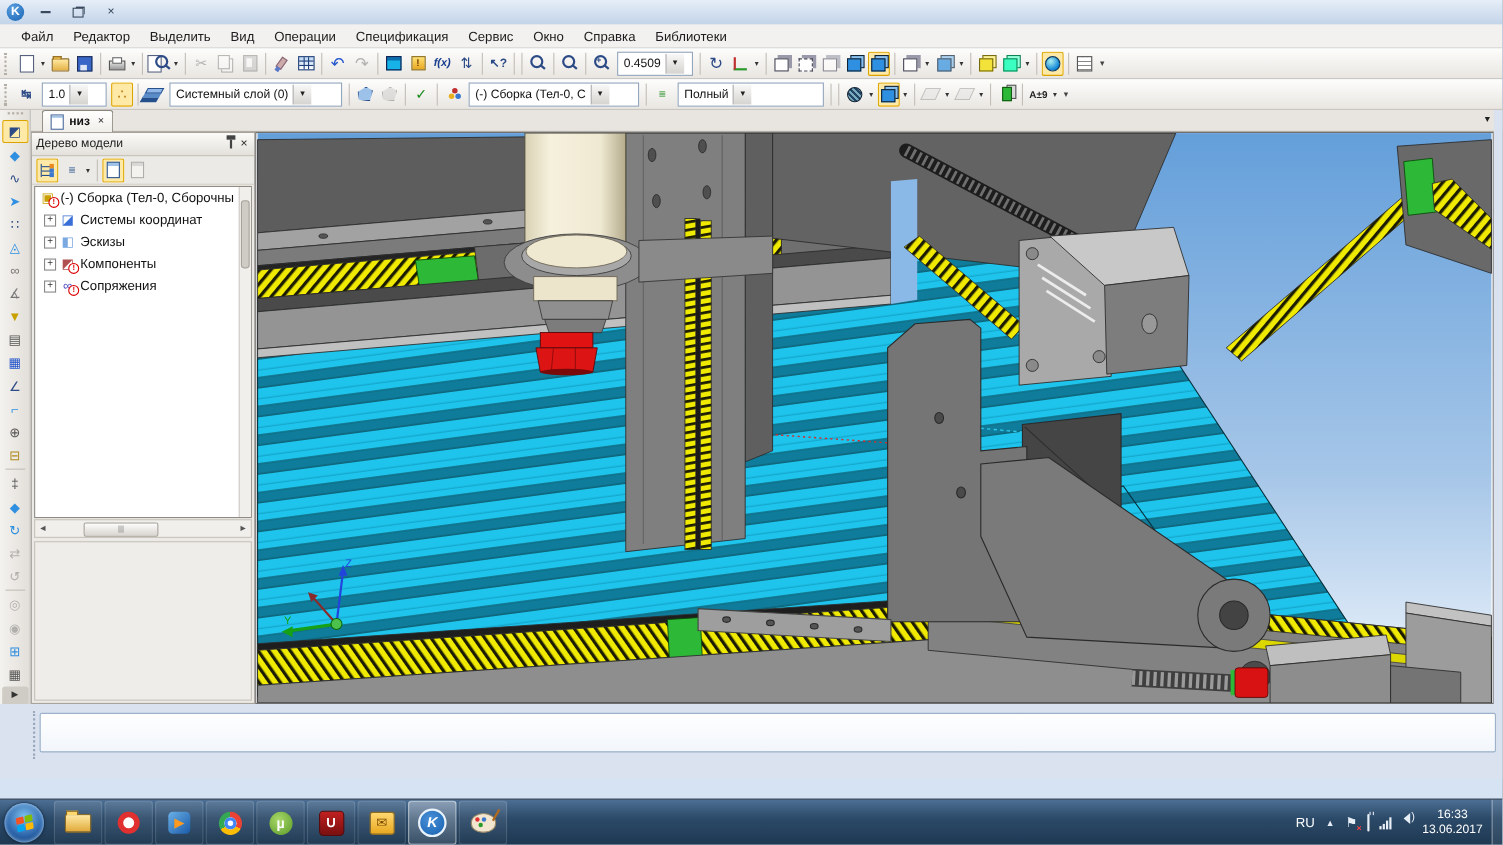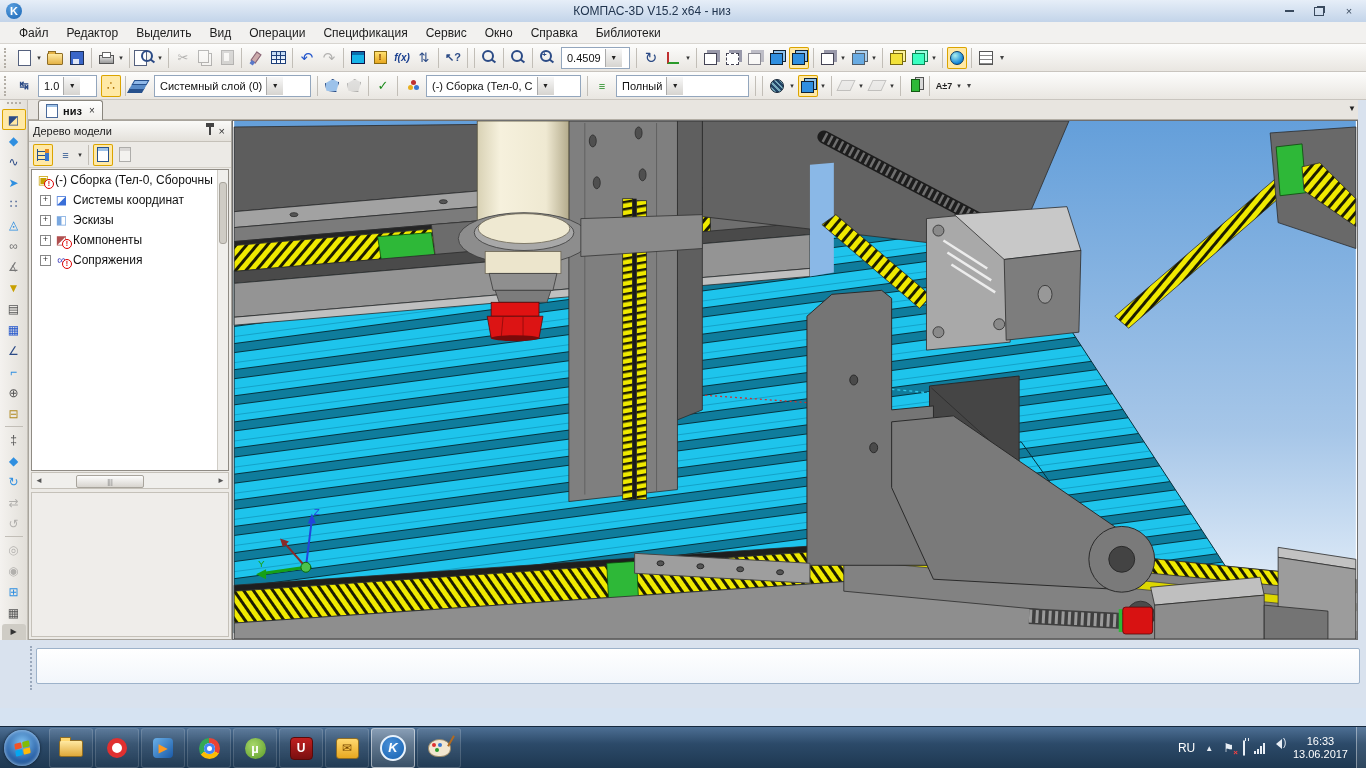--- a/index.html
+++ b/index.html
@@ -152,21 +152,20 @@
   #clock{text-align:center;font-size:11px;line-height:13px;margin:0 8px 0 6px;}
   #showdesk{width:9px;height:42px;border-left:1px solid rgba(255,255,255,.4);background:rgba(255,255,255,.08);}
 </style>
 </head>
 <body>
 
 <div id="app">
 
   <div id="titlebar">
     <span class="logo">K</span>
-    <span class="ttl">КОМПАС-3D V15.2  x64 - низ</span>
     <span class="wbtn">
         <span class="minbar"></span>
       </span>
     <span class="wbtn">
         <span class="rest"></span>
       </span>
     <span class="wbtn">×</span>
   </div>
 
   <div id="menubar">
@@ -359,21 +358,21 @@
       <span class="dd">▾</span>
     <span class="tbi dis">
         <span class="ic ic-sheet"></span>
       </span>
       <span class="dd">▾</span>
     <span class="sep"></span>
     <span class="tbi">
         <span class="ic ic-meas"></span>
       </span>
     <span class="sep"></span>
-    <span class="tbi" style="font-size:9px;font-weight:bold;color:#222">A±7</span>
+    <span class="tbi" style="font-size:9px;font-weight:bold;color:#222">A±9</span>
       <span class="dd">▾</span>
     <span class="chev">▾</span>
   </div>
 
   <div id="tabstrip">
     <div id="doctab">
       <span class="dic"></span>
       <span class="dlbl">низ</span>
       <span class="dx">×</span>
     </div>

